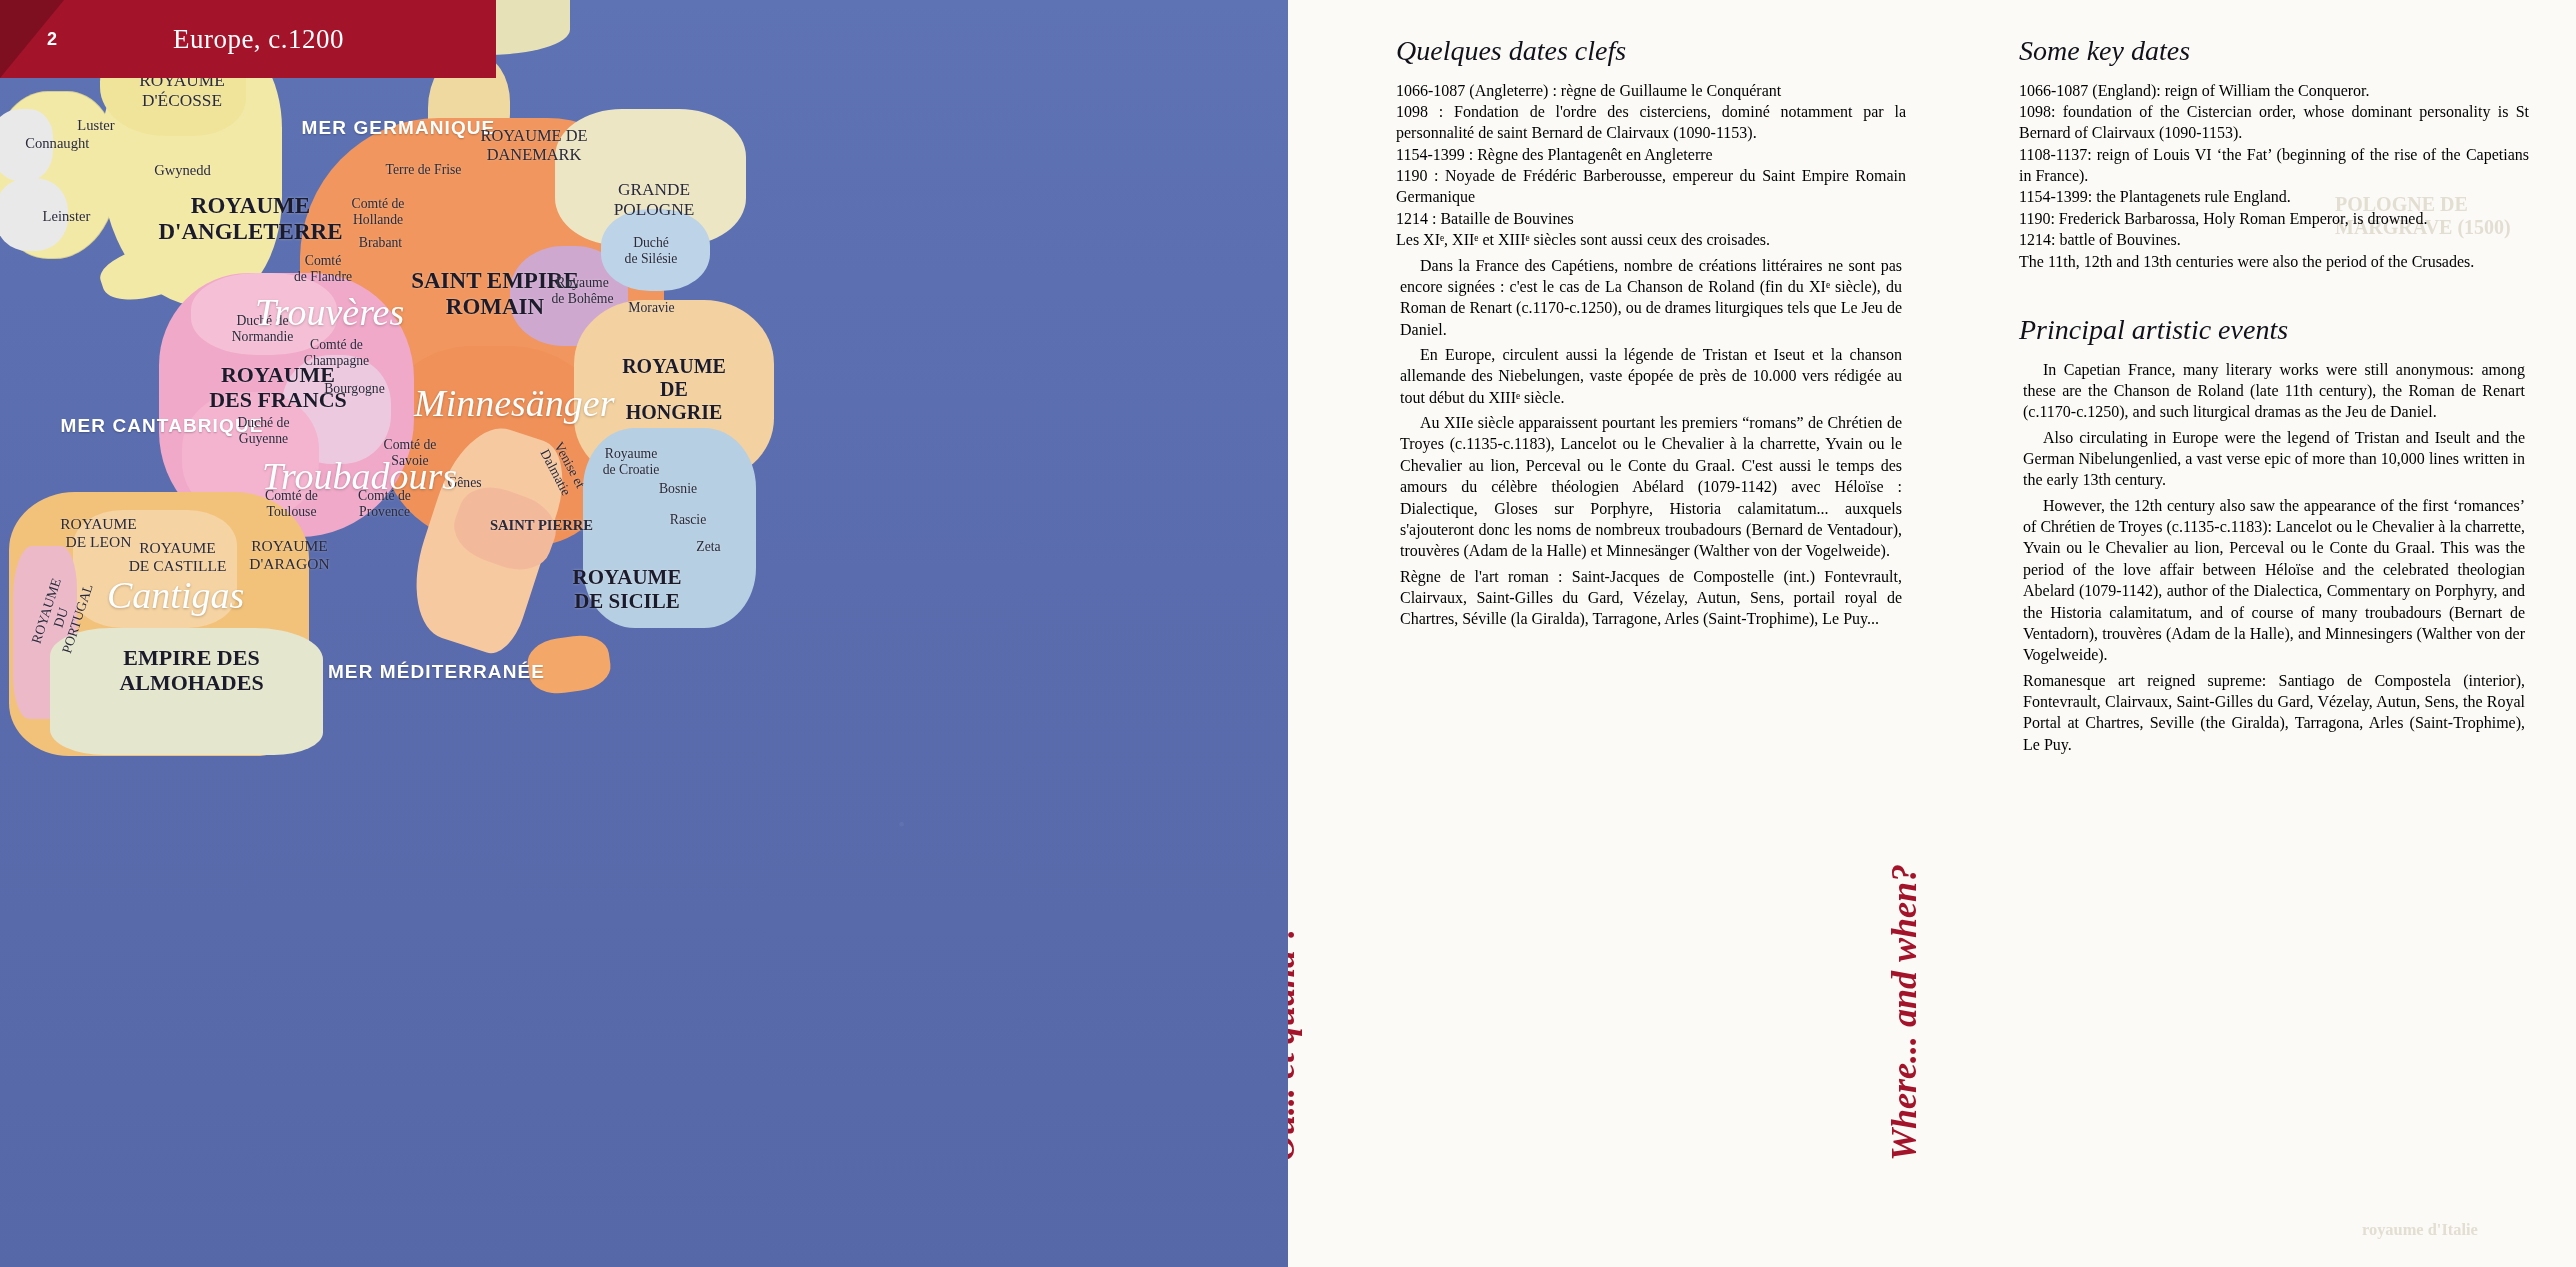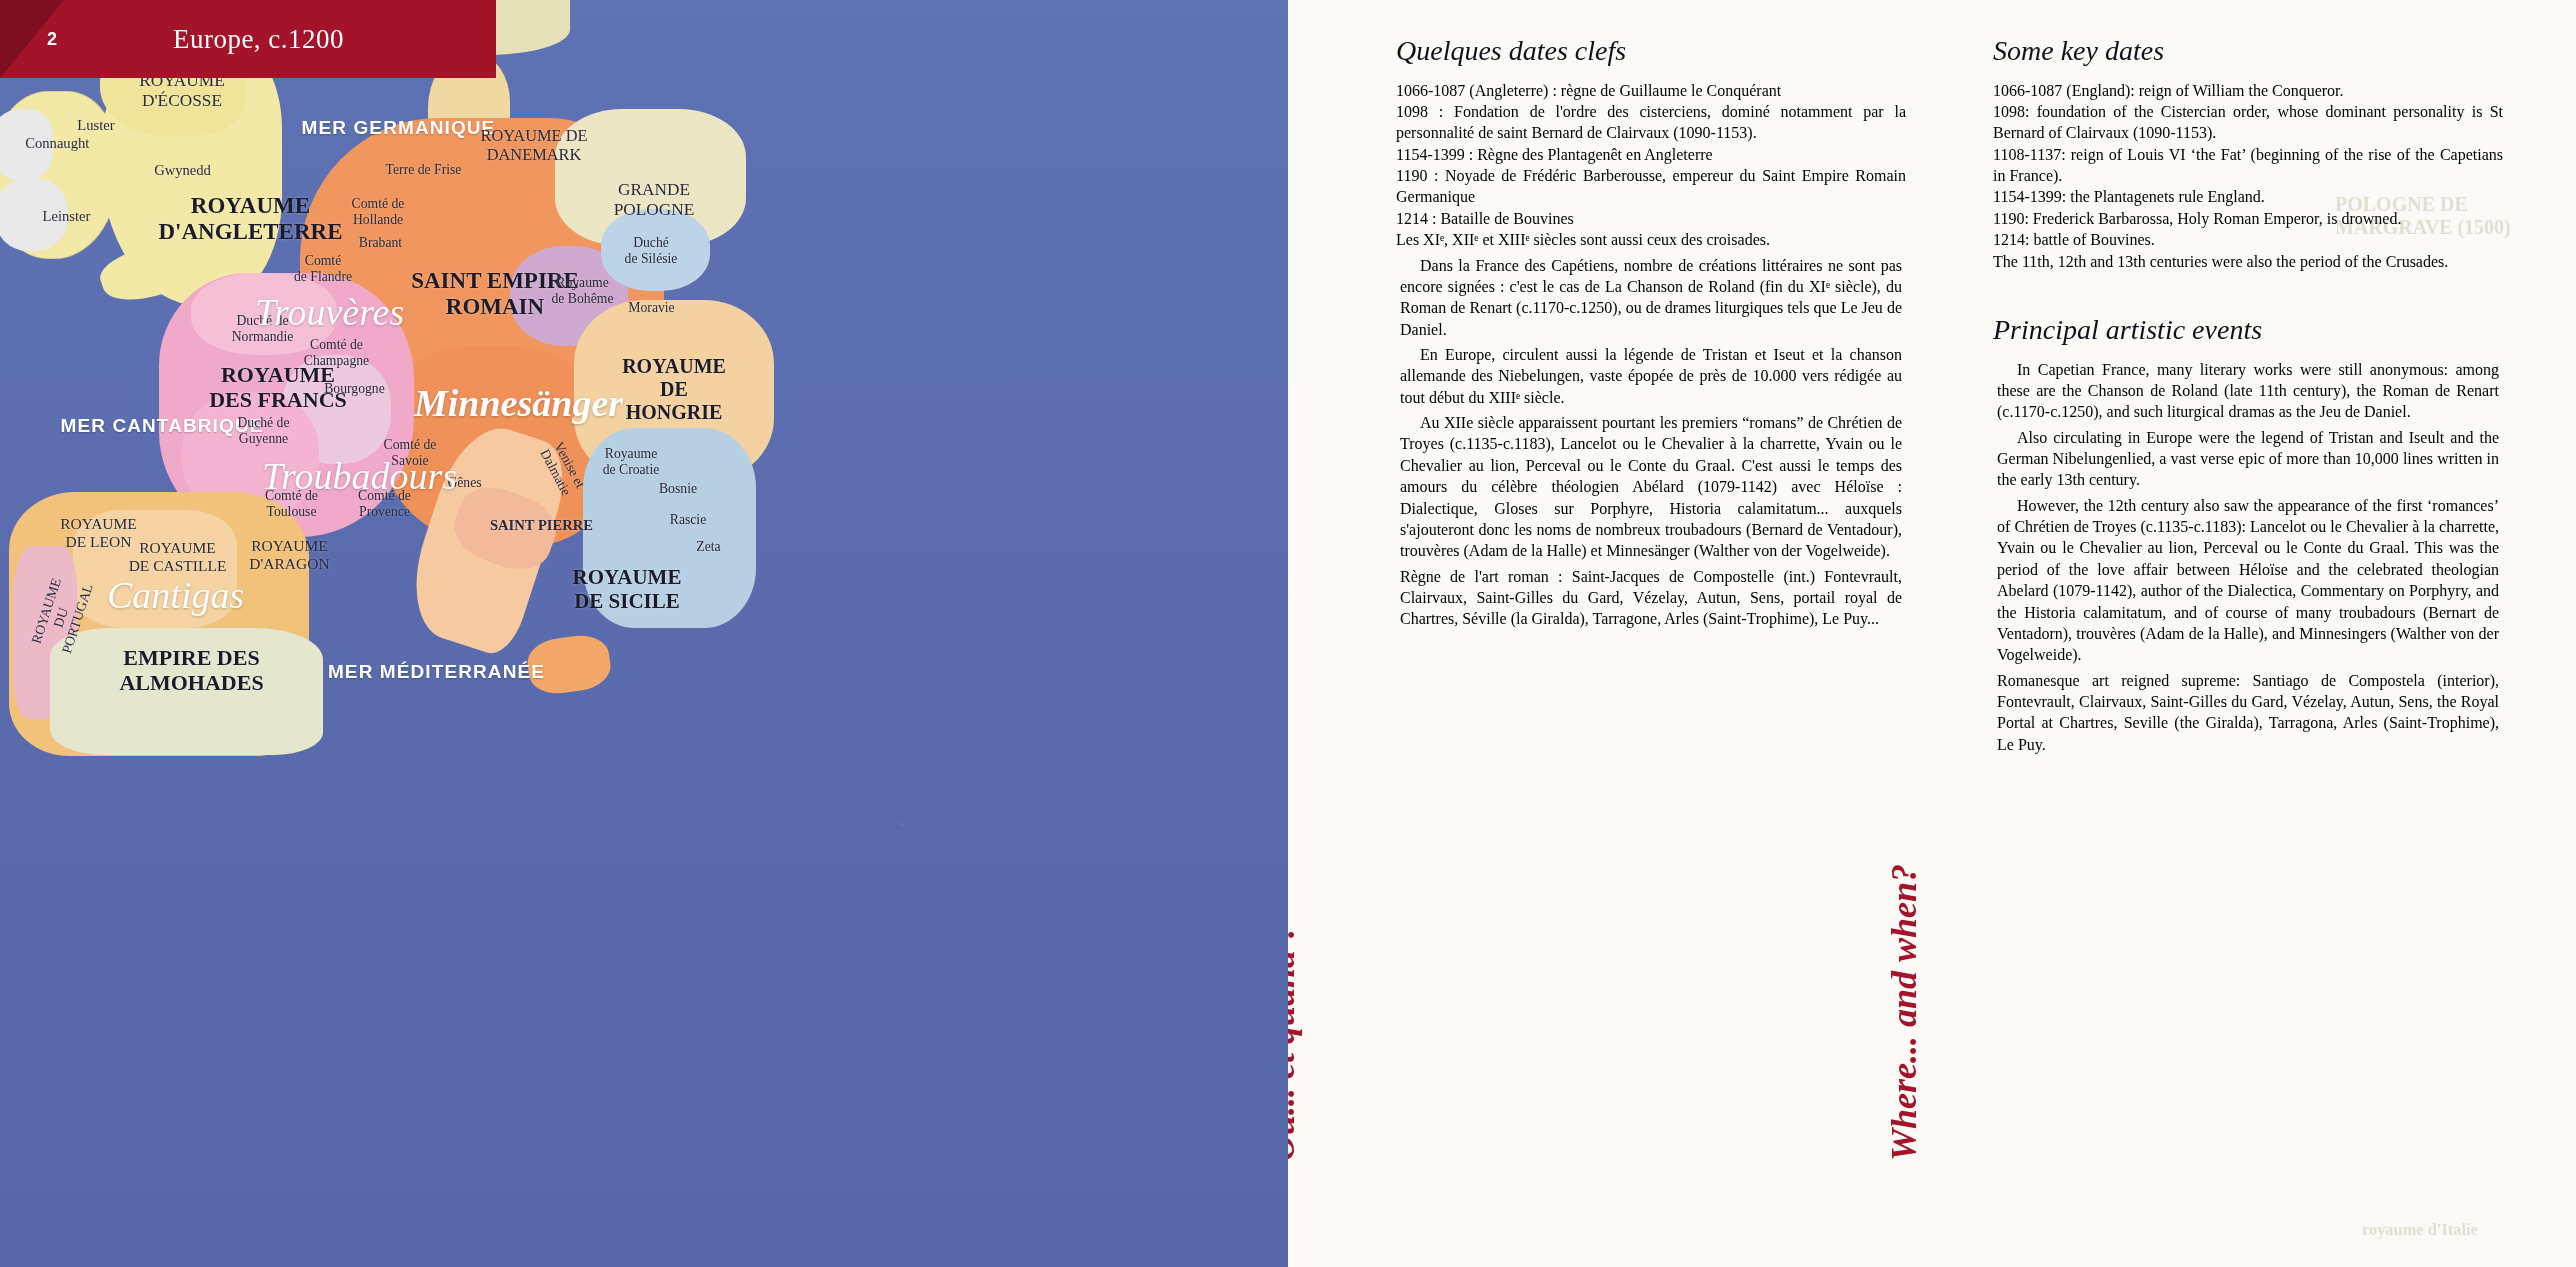--- a/index.html
+++ b/index.html
@@ -81,21 +81,21 @@
   .ghost{
     position:absolute;color:#e3ded2;font-weight:bold;
     font-family:"Liberation Serif",serif;
     pointer-events:none;user-select:none;
   }
   .columns{
     position:absolute;left:0;top:0;width:100%;height:100%;
     display:flex;
     padding:35px 47px 0 55px;
     box-sizing:border-box;
-    gap:34px;
+    gap:60px;
   }
   .col{width:563px;}
   .col.fr{width:563px;}
   .col.en{width:563px;}
   h2.head{
     margin:0 0 12.7px 0;
     font-family:"Liberation Serif",serif;
     font-style:italic;font-weight:normal;
     font-size:28px;color:#11111a;
   }
@@ -222,21 +222,21 @@
         <div class="lbl small" style="left: 606px; top: 300px; width: 91px; font-size: 13.7px;">Moravie</div>
         <div class="lbl small" style="left: 581px; top: 446px; width: 100px; font-size: 13.7px;">Royaume<br>de Croatie</div>
         <div class="lbl small" style="left: 637px; top: 481px; width: 82px; font-size: 13.7px;">Bosnie</div>
         <div class="lbl small" style="left: 647px; top: 512px; width: 82px; font-size: 13.7px;">Rascie</div>
         <div class="lbl small" style="left: 672px; top: 539px; width: 73px; font-size: 13.7px;">Zeta</div>
         <div class="lbl small" style="left: 473px; top: 517px; width: 137px; font-size: 14.6px; font-weight: bold;">SAINT PIERRE</div>
         <div class="lbl small" style="left: 535px; top: 453px; width: 55px; font-size: 13.7px; transform: rotate(62deg);">Venise et Dalmatie</div>
       </div>
     <div id="poetic-labels">
         <div class="lbl script" style="left: 255px; top: 291px; font-size: 38px;">Trouvères</div>
-        <div class="lbl script" style="left: 414px; top: 382px; font-size: 38px; font-weight: bold;">Minnesänger</div>
+        <div class="lbl script" style="left: 414px; top: 382px; font-size: 38px;">Minnesänger</div>
         <div class="lbl script" style="left: 262px; top: 455px; font-size: 38px;">Troubadours</div>
         <div class="lbl script" style="left: 107px; top: 574px; font-size: 38px;">Cantigas</div>
       </div>
   </div>
 
   <div class="text-panel">
     <div class="ghost" style="left:1047px;top:193px;font-size:20px;">POLOGNE DE MARGRAVE (1500)</div>
     <div class="ghost" style="left:1074px;top:1220px;font-size:16.4px;text-align:center;">royaume d'Italie</div>
 
     <div class="columns">

